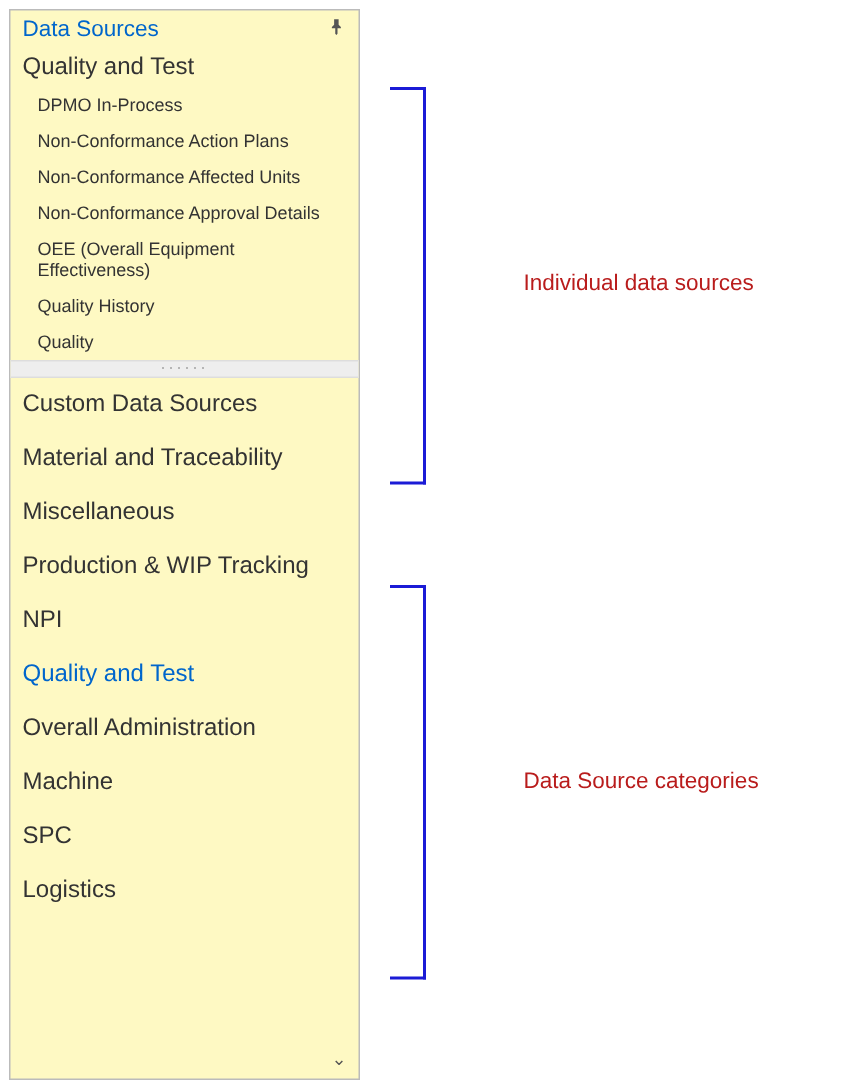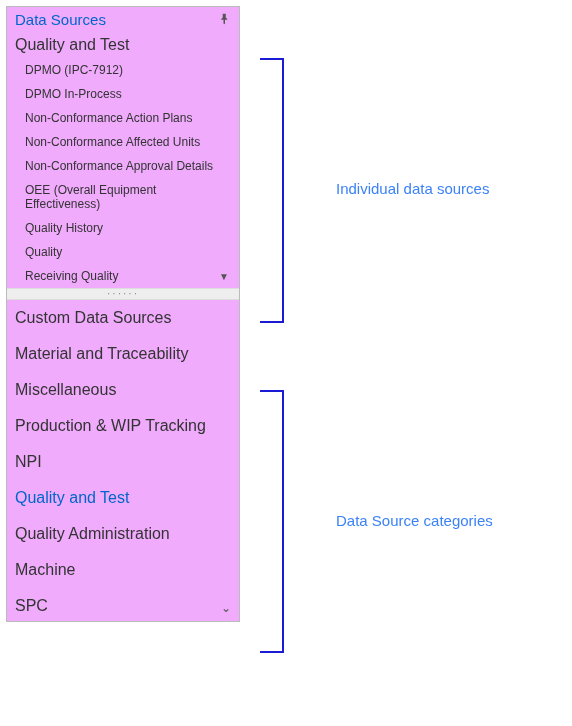--- a/index.html
+++ b/index.html
@@ -11,23 +11,23 @@
     background: #fff;
     width: 572px;
     height: 726px;
     position: relative;
   }
   .panel {
     position: absolute;
     left: 6px;
     top: 6px;
     width: 234px;
-    height: 616px;
+    height: 714px;
     border: 1px solid #bbb;
-    background: #f0abfc;
+    background: #fef9c3;
     display: flex;
     flex-direction: column;
   }
   .panel-header {
     display: flex;
     align-items: center;
     justify-content: space-between;
     padding: 4px 8px 2px 8px;
     font-size: 15px;
     color: #0066cc;
@@ -88,21 +88,22 @@
     right: 8px;
     bottom: 6px;
     color: #555;
     font-size: 12px;
   }
 
   
   .annot {
     position: absolute;
     font-size: 15px;
-    color: #3b82f6;
+    color: #b91c1c;
+    margin-left: 13px;
   }
   .bracket {
     position: absolute;
     border: 2px solid #1b1bd6;
     border-left: none;
   }
   .bracket .top, .bracket .bot {
     position: absolute;
     width: 10px;
     height: 2px;
@@ -122,44 +123,39 @@
     <span title="Pin">
       <svg class="pin-icon" viewBox="0 0 16 16">
           <path fill="currentColor" d="M9 1v5l2 2v1H8v5l-1 1-1-1V9H3V8l2-2V1h4z"></path>
         </svg>
     </span>
   </div>
 
   <div class="section-title">Quality and Test</div>
 
   <div class="ds-list">
-    <div class="ds-item"><span>DPMO (IPC-7912)</span></div>
     <div class="ds-item"><span>DPMO In-Process</span></div>
     <div class="ds-item"><span>Non-Conformance Action Plans</span></div>
     <div class="ds-item"><span>Non-Conformance Affected Units</span></div>
     <div class="ds-item"><span>Non-Conformance Approval Details</span></div>
     <div class="ds-item"><span>OEE (Overall Equipment Effectiveness)</span></div>
     <div class="ds-item"><span>Quality History</span></div>
     <div class="ds-item"><span>Quality</span></div>
-    <div class="ds-item">
-      <span>Receiving Quality</span>
-      <span class="chev">▼</span>
-    </div>
   </div>
 
   <div class="drag-handle">······</div>
 
   <div class="cat-list">
     <div class="cat-item"><span>Custom Data Sources</span></div>
     <div class="cat-item"><span>Material and Traceability</span></div>
     <div class="cat-item"><span>Miscellaneous</span></div>
     <div class="cat-item"><span>Production &amp; WIP Tracking</span></div>
     <div class="cat-item"><span>NPI</span></div>
     <div class="cat-item active"><span>Quality and Test</span></div>
-    <div class="cat-item"><span>Quality Administration</span></div>
+    <div class="cat-item"><span>Overall Administration</span></div>
     <div class="cat-item"><span>Machine</span></div>
     <div class="cat-item"><span>SPC</span></div>
     <div class="cat-item"><span>Logistics</span></div>
     <span class="scroll-chevron">⌄</span>
   </div>
 </div>
 
 <div class="bracket" style="left:270px; top:58px; width:14px; height:265px;">
   <div class="top"></div>
     <div class="bot"></div>

